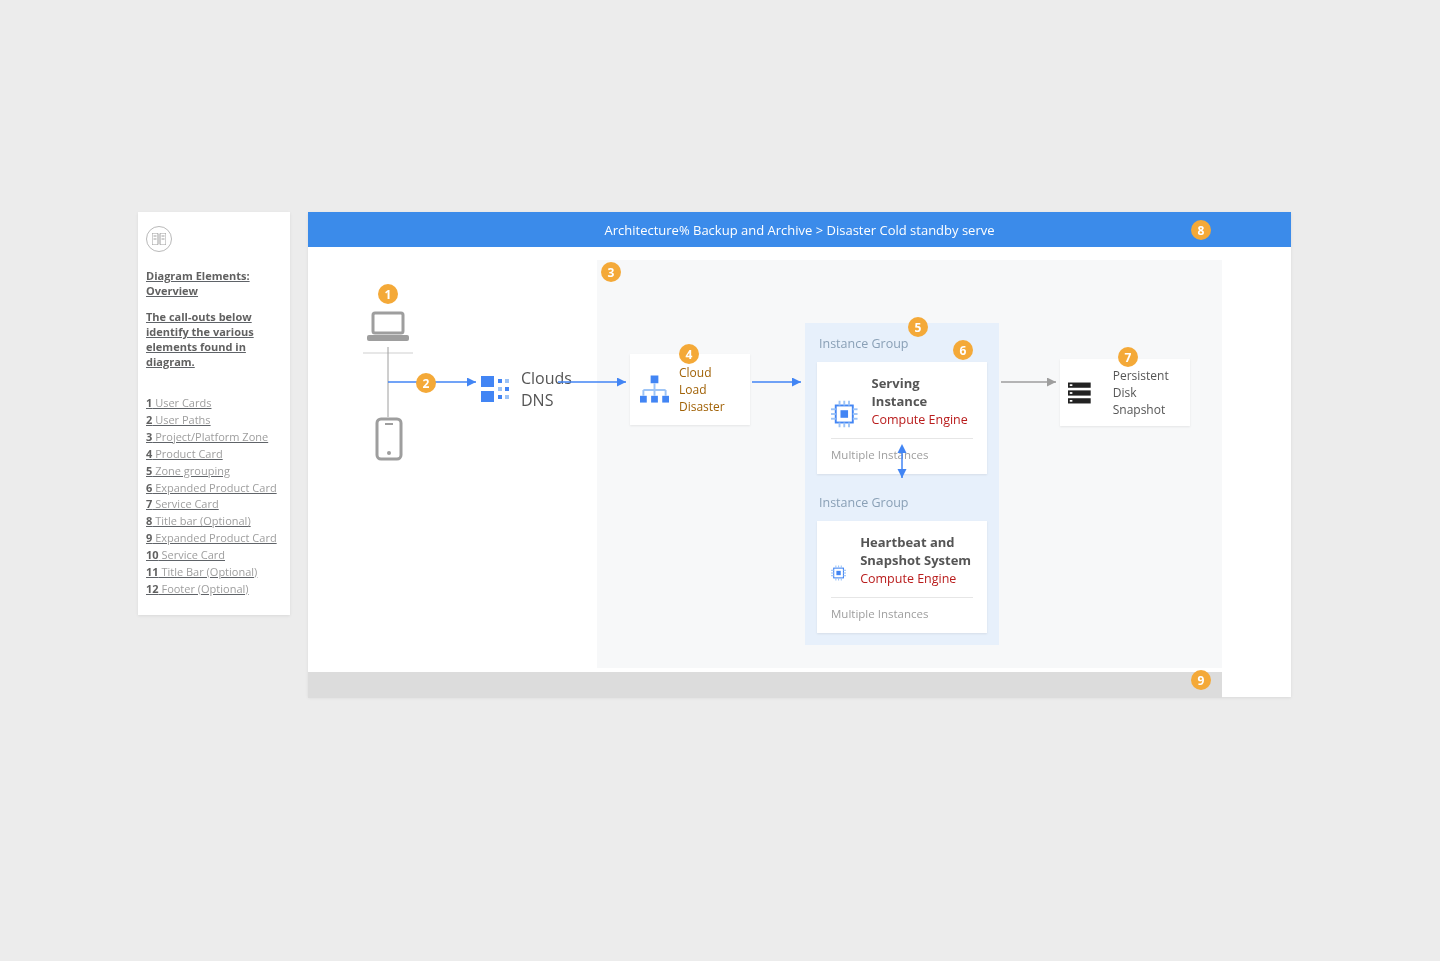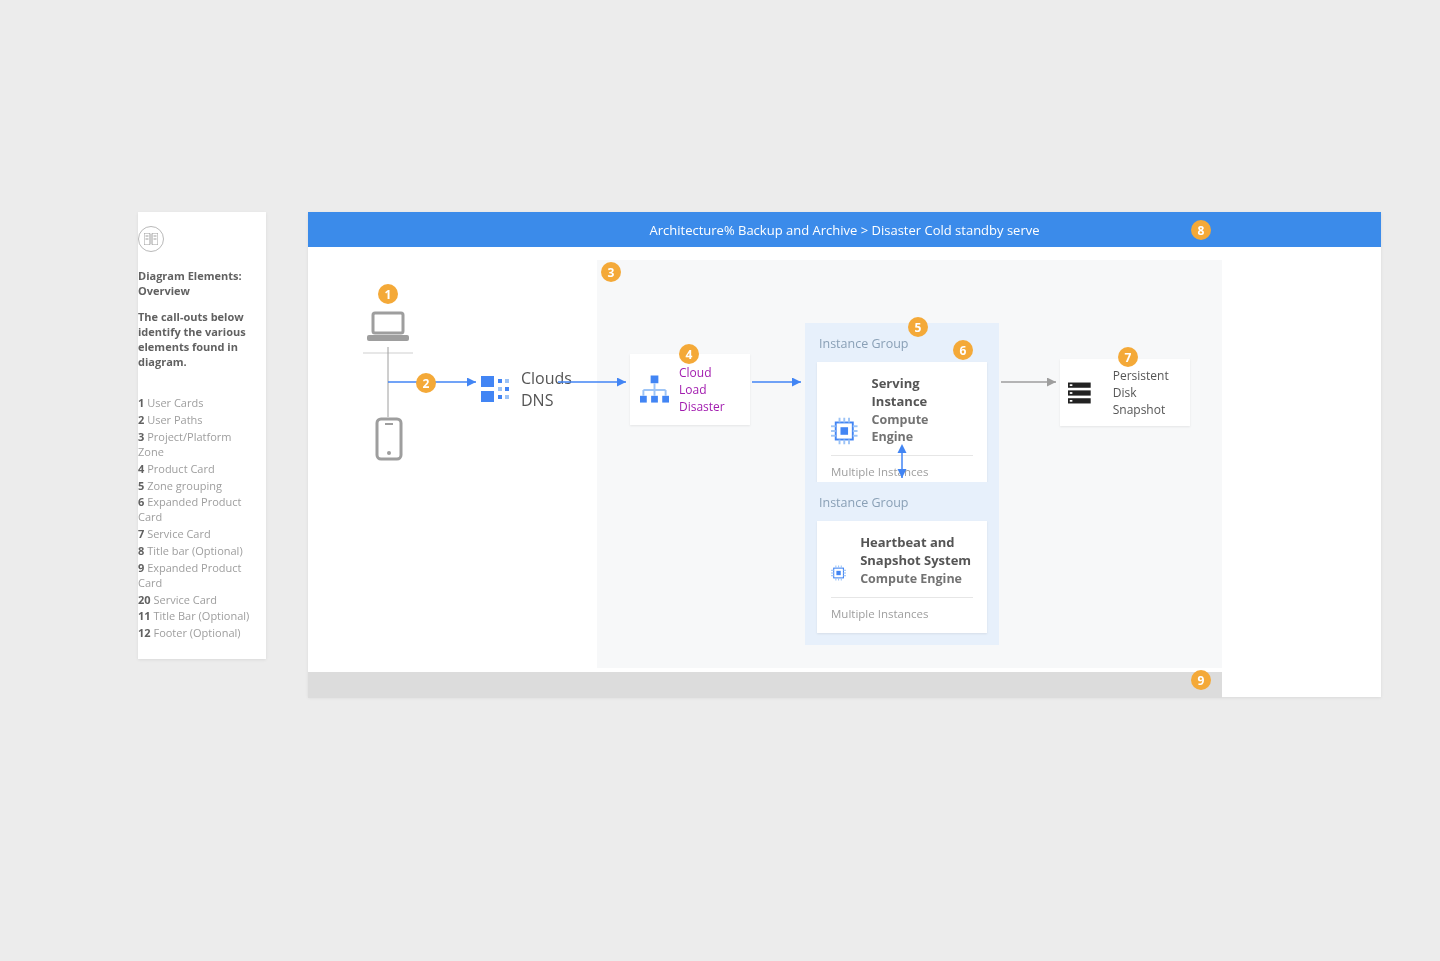--- a/index.html
+++ b/index.html
@@ -10,43 +10,44 @@
     font-family: "Open Sans", "Segoe UI", Roboto, Arial, sans-serif;
     color: #5f6368;
     position: relative;
   }
 
   
   .sidebar {
     position: absolute;
     left: 138px;
     top: 212px;
-    width: 128px;
-    background: #fff;
-    padding: 14px 12px 16px 0;
+    width: 152px;
+    background: #fff;
+    padding: 14px 12px 16px 8px;
     box-shadow: 0 1px 3px rgba(0,0,0,.08);
+    text-decoration: underline;
   }
   .sidebar .book-icon-wrap {
     width: 26px; height: 26px;
     border: 1px solid #b9b9b9;
     border-radius: 50%;
     display: flex; align-items: center; justify-content: center;
     margin-bottom: 16px;
   }
   .sidebar-title { font-size: 11px; font-weight: 700; color: #616161; margin-bottom: 12px; }
   .sidebar-desc  { font-size: 11px; font-weight: 700; color: #616161; margin-bottom: 27px; line-height: 1.35; }
   .legend-row { font-size: 11px; color: #9e9e9e; margin: 2px 0; line-height: 1.35; }
   .legend-row b { color: #616161; font-weight: 700; }
 
   
   .canvas {
     position: absolute;
     left: 308px;
     top: 212px;
-    width: 1073px;
+    width: 983px;
     height: 485px;
     background: #fff;
     box-shadow: 0 1px 3px rgba(0,0,0,.08);
   }
 
   
   .titlebar {
     position: absolute;
     left: 0; top: 0; width: 100%; height: 35px;
     background: #3b8bea;
@@ -82,38 +83,38 @@
     padding: 12px;
   }
   .group-title { font-size: 12.5px; color: #8aa0b6; margin-bottom: 10px; padding-left: 2px; }
   .card {
     background: #fff;
     padding: 12px 14px;
     box-shadow: 0 1px 2px rgba(0,0,0,.08);
   }
   .card-inner { display: flex; align-items: flex-end; gap: 14px; }
   .card-text .name { font-size: 13px; font-weight: 700; color: #555; }
-  .card-text .sub  { font-size: 12.5px; color: #737373; margin-top: 1px; font-weight: bold; }
+  .card-text .sub  { font-size: 12.5px; color: #b91c1c; margin-top: 1px; }
   .card .rule { height: 1px; background: #e6e6e6; margin: 10px 0 8px 0; }
   .card .foot { font-size: 11.5px; color: #9e9e9e; }
 
   #group1 { left: 497px; top: 111px; width: 194px; }
   #group2 { left: 497px; top: 270px; width: 194px; }
 
   
   .product {
     position: absolute;
     left: 322px; top: 142px;
     width: 120px;
     background: #fff;
     padding: 10px 10px;
     box-shadow: 0 1px 2px rgba(0,0,0,.08);
     display: flex; align-items: center; gap: 10px;
   }
-  .product .ptext .line { font-size: 12px; color: #a21caf; }
+  .product .ptext .line { font-size: 12px; color: #a16207; }
 
   
   .dns-wrap {
     position: absolute;
     left: 173px; top: 155px;
     display: flex; align-items: center; gap: 10px;
   }
   .dns-text .line { font-size: 16px; color: #555; }
 
   
@@ -172,21 +173,21 @@
   <div id="legend-list">
       <div class="legend-row"><b>1</b> User Cards</div>
       <div class="legend-row"><b>2</b> User Paths</div>
       <div class="legend-row"><b>3</b> Project/Platform Zone</div>
       <div class="legend-row"><b>4</b> Product Card</div>
       <div class="legend-row"><b>5</b> Zone grouping</div>
       <div class="legend-row"><b>6</b> Expanded Product Card</div>
       <div class="legend-row"><b>7</b> Service Card</div>
       <div class="legend-row"><b>8</b> Title bar (Optional)</div>
       <div class="legend-row"><b>9</b> Expanded Product Card</div>
-      <div class="legend-row"><b>20</b> Service Card</div>
+      <div class="legend-row"><b>10</b> Service Card</div>
       <div class="legend-row"><b>11</b> Title Bar (Optional)</div>
       <div class="legend-row"><b>12</b> Footer (Optional)</div>
     </div>
 </div>
 
 <div class="canvas">
 
   <div class="titlebar">
     <span>Architecture% Backup and Archive &gt; Disaster Cold standby serve</span>
   </div>

